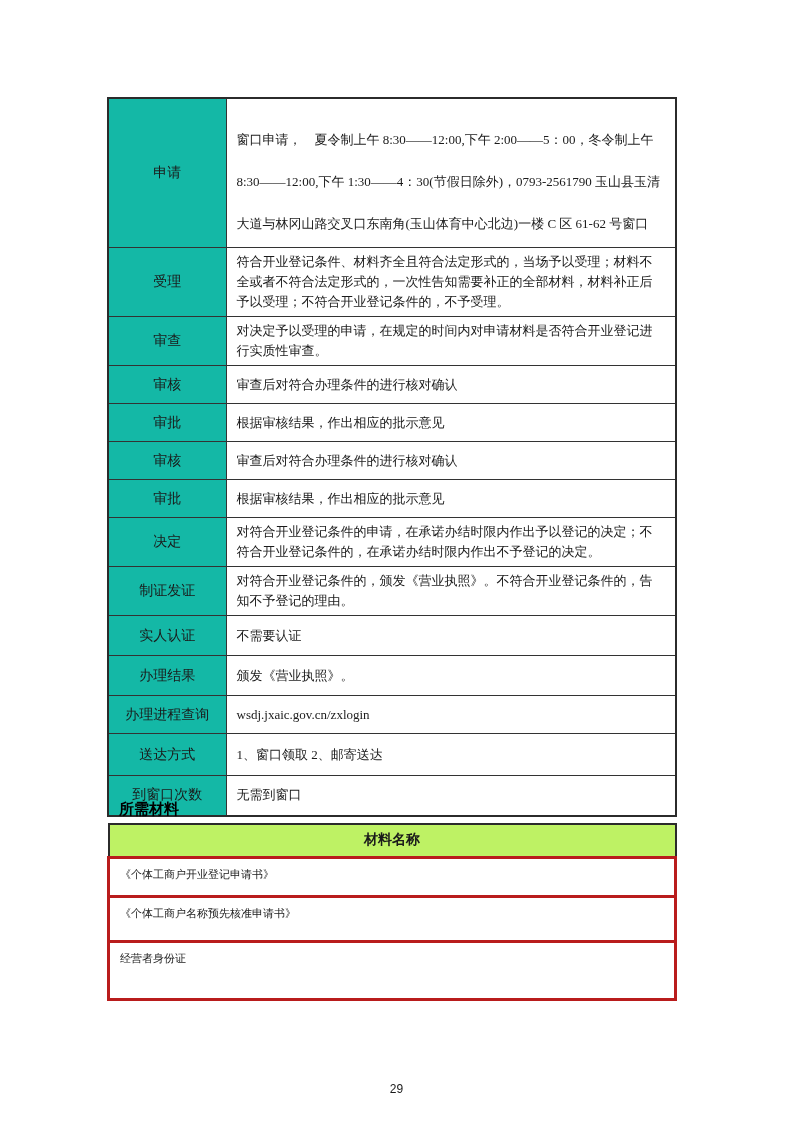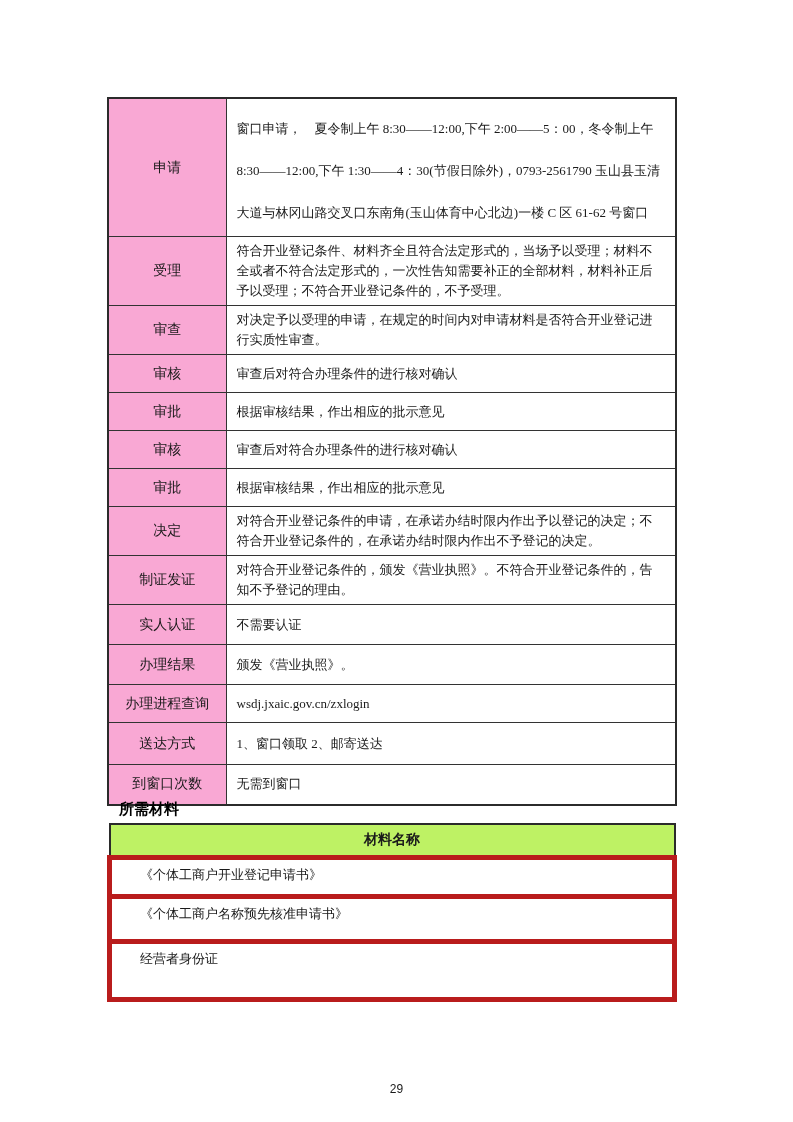--- a/index.html
+++ b/index.html
@@ -25,33 +25,33 @@
     border-collapse: collapse;
     table-layout: fixed;
     border: 2px solid #2b2b2b;
   }
   table.proc td {
     border: 1px solid #333333;
     vertical-align: middle;
   }
   td.lbl {
     width: 118px;
-    background: #f9a8d4;
+    background: #14b8a6;
     text-align: center;
     font-size: 14px;
     line-height: 18px;
     padding: 2px;
   }
   td.val {
     font-size: 13px;
     line-height: 20px;
     padding: 4px 12px 4px 10px;
     text-align: left;
   }
-  td.val.tall { line-height: 42px; padding: 9px 12px 2px 10px; }
+  td.val.tall { line-height: 42px; padding: 20px 12px 2px 10px; }
 
   
   .section-heading {
     position: absolute;
     left: 119px; top: 800px;
     font-size: 15px;
     font-weight: bold;
     color: #000000;
   }
   table.mat {
@@ -65,26 +65,26 @@
   table.mat th {
     background: #bef264;
     border: 1px solid #333333;
     font-size: 14px;
     font-weight: bold;
     text-align: center;
     height: 33px;
     padding: 2px;
   }
   table.mat td {
-    border: 5px solid #b91c1c;
-    font-size: 13px;
+    border: 3px solid #b91c1c;
+    font-size: 11px;
     line-height: 18px;
     vertical-align: top;
     text-align: left;
-    padding: 6px 28px;
+    padding: 6px 10px;
   }
 
   .page-number {
     position: absolute;
     left: 0; top: 1038px;
     width: 100%;
     text-align: center;
     font-size: 12px;
     font-family: "Liberation Sans", "DejaVu Sans", sans-serif;
     color: #1a1a1a;

